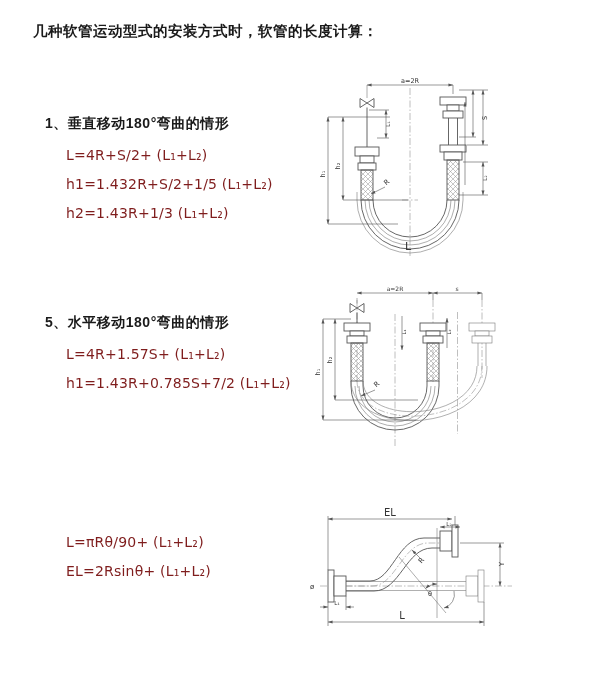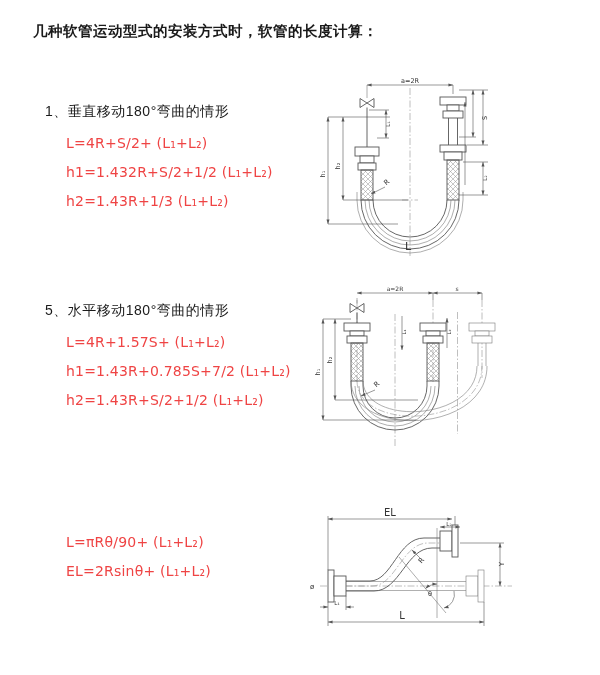--- a/index.html
+++ b/index.html
@@ -3,24 +3,24 @@
 <meta charset="utf-8">
 <style>
   html,body{margin:0;padding:0;background:#fff;}
   #canvas{
     position:relative;width:600px;height:675px;background:#ffffff;overflow:hidden;
     font-family:"Liberation Sans","DejaVu Sans",sans-serif;color:#1a1a1a;
   }
   .title{position:absolute;left:33px;top:22px;font-size:14.5px;font-weight:700;letter-spacing:.5px;}
   .section{position:absolute;left:45px;}
   #sec1{top:103px;} #sec2{top:302px;} #sec3{top:520px;}
-  .heading{font-size:14px;font-weight:400;letter-spacing:.5px;}
+  .heading{font-size:14px;font-weight:700;letter-spacing:.5px;margin-top:12px;}
   .formulas{margin:7px 0 0 21px;}
   .formula{height:29px;display:flex;align-items:center;font-size:14px;
-    font-family:"DejaVu Sans","Liberation Sans",sans-serif;letter-spacing:.2px;color:#ef4444;}
+    font-family:"DejaVu Sans","Liberation Sans",sans-serif;letter-spacing:.2px;color:#7f1d1d;}
   svg{position:absolute;overflow:visible;}
   #dia1{left:318px;top:74px;}
   #dia2{left:316px;top:286px;}
   #dia3{left:302px;top:500px;}
   svg text{font-family:"DejaVu Sans","Liberation Sans",sans-serif;fill:#333;}
   .ln{stroke:#565656;stroke-width:.9;fill:none;}
   .thin{stroke:#6b6b6b;stroke-width:.55;fill:none;}
   .ghost{stroke:#7a7a7a;stroke-width:.6;fill:none;}
   .dim{stroke:#555;stroke-width:.6;fill:none;}
   .cl{stroke:#8a8a8a;stroke-width:.55;fill:none;stroke-dasharray:7 2 1.5 2;}
@@ -32,31 +32,30 @@
 <body>
 
 <div id="canvas">
 
   <div class="title">几种软管运动型式的安装方式时，软管的长度计算：</div>
 
   <div class="section" id="sec1">
     <div class="heading">1、垂直移动180°弯曲的情形</div>
     <div class="formulas">
       <div class="formula">L=4R+S/2+ (L₁+L₂)</div>
-      <div class="formula">h1=1.432R+S/2+1/2 (L₁+L₂)</div>
+      <div class="formula">h1=1.432R+S/2+1/5 (L₁+L₂)</div>
       <div class="formula">h2=1.43R+1/3 (L₁+L₂)</div>
     </div>
   </div>
 
   <div class="section" id="sec2">
     <div class="heading">5、水平移动180°弯曲的情形</div>
     <div class="formulas">
       <div class="formula">L=4R+1.57S+ (L₁+L₂)</div>
       <div class="formula">h1=1.43R+0.785S+7/2 (L₁+L₂)</div>
-      <div class="formula">h2=1.43R+S/2+1/2 (L₁+L₂)</div>
     </div>
   </div>
 
   <div class="section" id="sec3">
     <div class="formulas">
       <div class="formula">L=πRθ/90+ (L₁+L₂)</div>
       <div class="formula">EL=2Rsinθ+ (L₁+L₂)</div>
     </div>
   </div>
 

